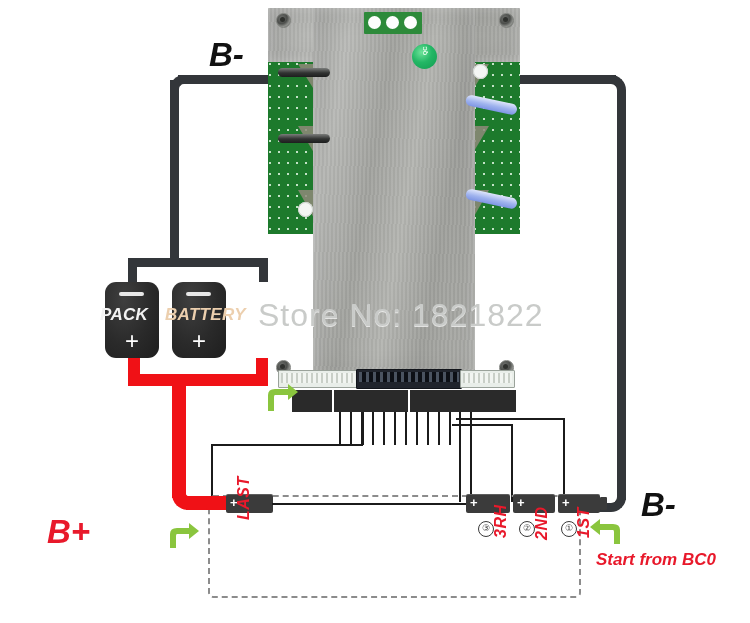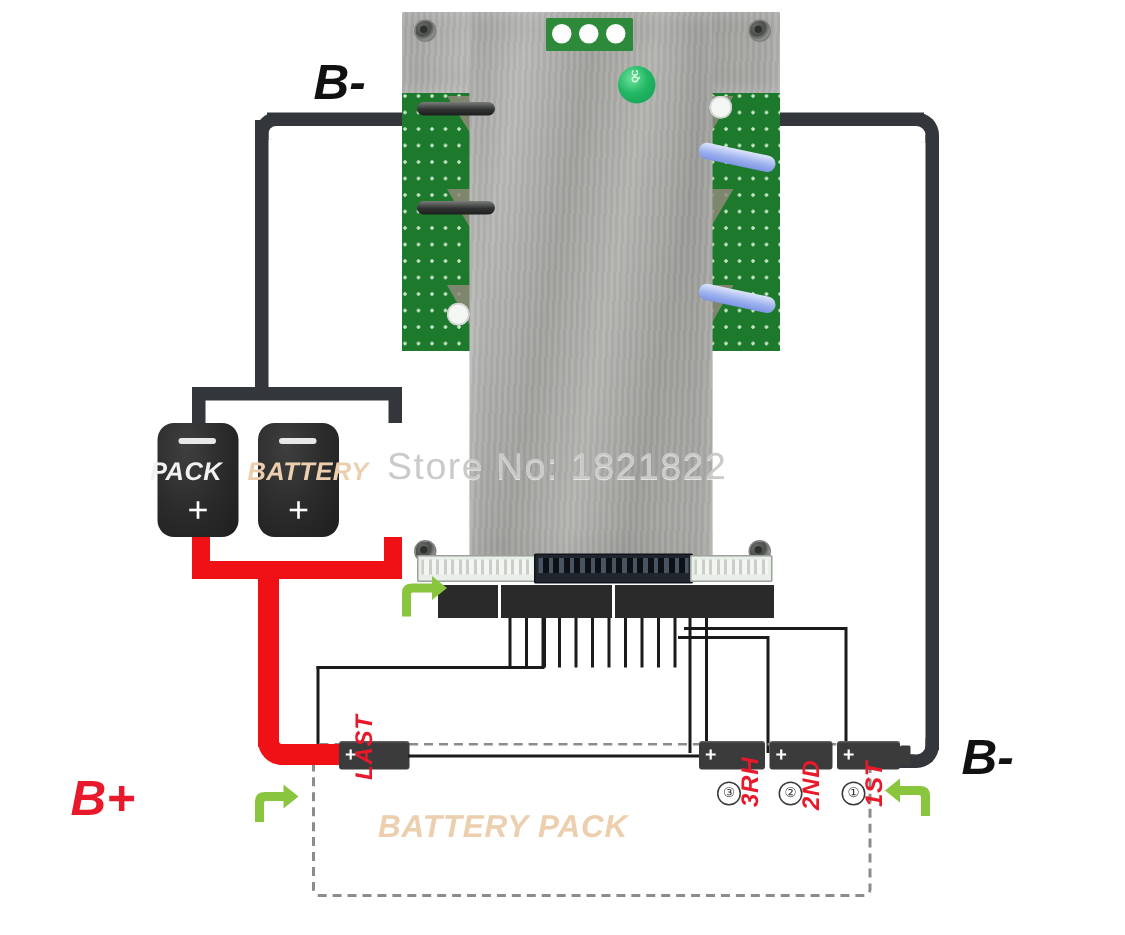--- a/index.html
+++ b/index.html
@@ -69,21 +69,21 @@
     transform:rotate(-90deg);transform-origin:left top;white-space:nowrap;letter-spacing:.5px;}
   .circnum{position:absolute;width:14px;height:14px;border:1px solid #3a3a3a;border-radius:50%;
     font-size:9px;line-height:13px;text-align:center;color:#3a3a3a;}
 
   
   .bigB{position:absolute;font-weight:bold;font-style:italic;font-size:33px;color:#111;}
   .bigBred{position:absolute;font-weight:bold;font-style:italic;font-size:33px;color:#e8192b;}
   .startlab{position:absolute;font-weight:bold;font-style:italic;font-size:17px;color:#e8192b;}
   .uart{position:absolute;font-weight:bold;font-style:italic;font-size:17px;color:#111;
     background:#fff;padding:0 2px;}
-  .watermark{position:absolute;font-size:25px;color:#c9cbc9;letter-spacing:1px;
+  .watermark{position:absolute;font-size:32px;color:#c9cbc9;letter-spacing:1px;
     text-shadow:0 1px 0 rgba(255,255,255,.7);}
 
   
   .bat{position:absolute;width:54px;height:76px;border-radius:11px;
     background:radial-gradient(ellipse at 35% 22%, #3f3f3f 0%,#2a2a2a 55%,#1e1e1e 100%);}
   .bat .top{position:absolute;left:14px;top:10px;width:25px;height:4px;background:#e8e8e8;border-radius:2px;}
   .bat .pl{position:absolute;left:0;right:0;bottom:6px;text-align:center;color:#fff;font-size:24px;
     line-height:22px;font-weight:300;}
   .batlab{position:absolute;font-weight:bold;font-style:italic;font-size:17px;letter-spacing:.3px;}
 
@@ -212,21 +212,20 @@
   <div class="bat" style="left:172px;top:282px;">
     <div class="top"></div>
     <div class="pl">+</div>
   </div>
   <div class="batlab" style="left:100px;top:305px;color:#f2f2f2;">PACK</div>
   <div class="batlab" style="left:165px;top:305px;color:#eccfae;">BATTERY</div>
 
   <div class="watermark" style="left:258px;top:297px;">Store No: 1821822</div>
 
   <div id="pack"></div>
-  <div id="pack-label">BATTERY PACK</div>
 
   <div class="redtip" style="left:206px;top:496px;"></div>
   <div class="cell" style="left:226px;top:494px;width:47px;">
     <span class="plus">+</span>
   </div>
   <div class="vlab" style="left:235px;top:520px;">LAST</div>
   <div class="thin" style="left:272px;top:503px;width:195px;height:2px;"></div>
 
   <div class="cell" style="left:466px;top:494px;width:44px;">
     <span class="plus">+</span>
@@ -243,20 +242,21 @@
   <div class="cell" style="left:558px;top:494px;width:42px;">
     <span class="plus">+</span>
   </div>
   <div class="cellcap" style="left:600px;top:497px;"></div>
   <div class="circnum" style="left:561px;top:521px;">①</div>
   <div class="vlab" style="left:575px;top:538px;">1ST</div>
 
   <div class="bigB" style="left:209px;top:36px;">B-</div>
   <div class="bigB" style="left:641px;top:486px;">B-</div>
   <div class="bigBred" style="left:47px;top:513px;">B+</div>
+  <div class="startlab" style="left:596px;top:550px;">Start from BC0</div>
 
   <svg class="garrow" style="left:264px;top:383px;" width="36" height="30" viewBox="0 0 36 30">
     <path d="M4 28 L4 12 Q4 6 11 6 L24 6 L24 1 L34 9 L24 17 L24 12 L11 12 Q10 12 10 14 L10 28 Z" fill="#8ac53e"></path>
   </svg>
   <svg class="garrow" style="left:168px;top:522px;" width="32" height="28" viewBox="0 0 32 28">
     <path d="M2 26 L2 12 Q2 6 9 6 L21 6 L21 1 L31 9 L21 17 L21 12 L9 12 Q8 12 8 14 L8 26 Z" fill="#8ac53e"></path>
   </svg>
   <svg class="garrow" style="left:588px;top:518px;" width="34" height="28" viewBox="0 0 34 28">
     <path d="M32 26 L32 12 Q32 6 25 6 L12 6 L12 1 L2 9 L12 17 L12 12 L25 12 Q26 12 26 14 L26 26 Z" fill="#8ac53e"></path>
   </svg>

